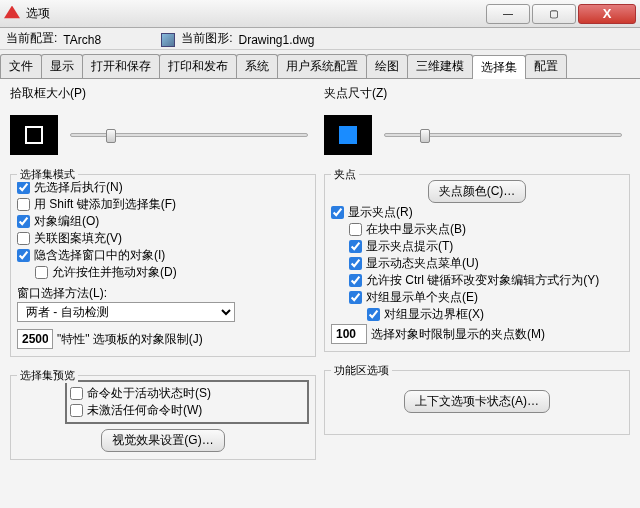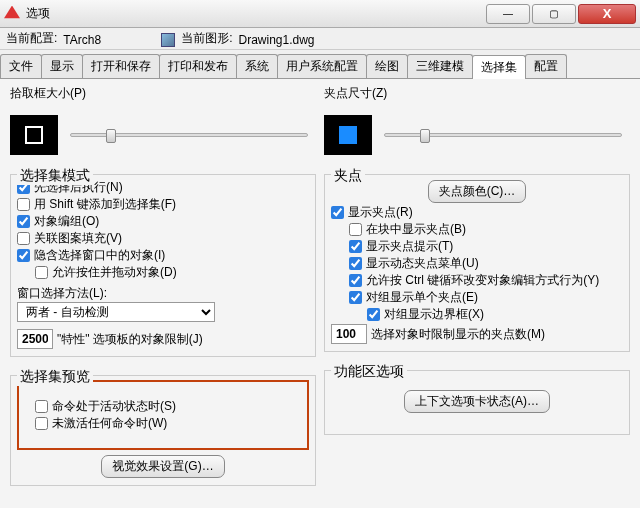--- a/index.html
+++ b/index.html
@@ -13,34 +13,34 @@
 .infobar { height: 22px; background: #f0f0f0; display: flex; align-items: center; padding: 0 6px; gap: 60px; border-bottom: 1px solid #ccc; }
 .infobar .pair { display: flex; gap: 6px; align-items: flex-end; }
 .infobar .doc-icon { width: 14px; height: 14px; background: linear-gradient(135deg,#8bd,#579); border: 1px solid #447; }
 .tabs { display: flex; background: #f0f0f0; padding-top: 4px; border-bottom: 1px solid #999; }
 .tab { padding: 3px 8px; border: 1px solid #999; border-bottom: none; background: #e8e8e8; margin-right: -1px; cursor: pointer; border-radius: 3px 3px 0 0; }
 .tab.active { background: #fff; position: relative; top: 1px; }
 .panel { background: #f4f4f4; padding: 6px 10px 10px; height: calc(508px - 28px - 22px - 24px); display: flex; gap: 8px; flex-direction: column; }
 .cols { display: flex; gap: 8px; flex: 1; }
 .col { flex: 1; display: flex; flex-direction: column; gap: 12px; }
 .group { border: 1px solid #ccc; padding: 4px 6px 6px; position: relative; margin-top: 6px; background: #f4f4f4; }
-.group > .legend { position: absolute; top: -8px; left: 6px; background: #f4f4f4; padding: 0 3px; font-size: 14px; font-family: Liberation Mono, monospace; }
+.group > .legend { position: absolute; top: -8px; left: 6px; background: #f4f4f4; padding: 0 3px; font-size: 11px; font-family: Liberation Mono, monospace; }
 .row { display: flex; align-items: center; gap: 4px; padding: 1px 0; }
 .ck { display: flex; align-items: center; gap: 4px; }
 .ck input { accent-color: #2a7de1; }
 .ind { padding-left: 18px; }
 .preview { width: 48px; height: 40px; background: #000; display: flex; align-items: center; justify-content: center; }
 .preview .inner { width: 18px; height: 18px; border: 2px solid #fff; }
 .preview.blue .inner { background: #1a8cff; border: none; }
 .slider { flex: 1; height: 4px; background: #ddd; border: 1px solid #aaa; position: relative; border-radius: 2px; margin: 0 8px; }
 .slider .thumb { position: absolute; top: -5px; width: 10px; height: 14px; background: linear-gradient(#fafafa,#ccc); border: 1px solid #888; border-radius: 2px; }
 .btn { padding: 2px 10px; border: 1px solid #888; background: linear-gradient(#fafafa,#e0e0e0); border-radius: 7px; cursor: pointer; }
 select, .txt { border: 1px solid #999; background: #fff; padding: 1px 4px; height: 20px; }
 .txt { width: 36px; font-weight: bold; }
-.redbox { border: 2px solid #c2410c; padding: 16px; }
+.redbox { border: 2px solid #737373; padding: 3px; margin-left: 48px; }
 </style>
 </head>
 <body>
 
 <div class="titlebar">
   <span class="app-icon"></span>
   <span class="title">选项</span>
   <div class="winbtns">
     <div class="wbtn">—</div>
     <div class="wbtn">▢</div>
@@ -107,21 +107,21 @@
       <label class="ck">
             <input type="checkbox" checked="" style="">
             <span>隐含选择窗口中的对象(I)</span>
           </label>
       <label class="ck ind">
             <input type="checkbox" style="">
             <span>允许按住并拖动对象(D)</span>
           </label>
       <div style="height:4px"></div>
       <div>窗口选择方法(L):</div>
-      <select style="width:198px"><option>两者 - 自动检测</option></select>
+      <select style="width:218px"><option>两者 - 自动检测</option></select>
       <div style="height:6px"></div>
       <div class="row">
         <input class="txt" value="25000" style="">
         <span>"特性" 选项板的对象限制(J)</span>
       </div>
     </div>
 
     <div class="group">
       <span class="legend">选择集预览</span>
       <div class="redbox">

